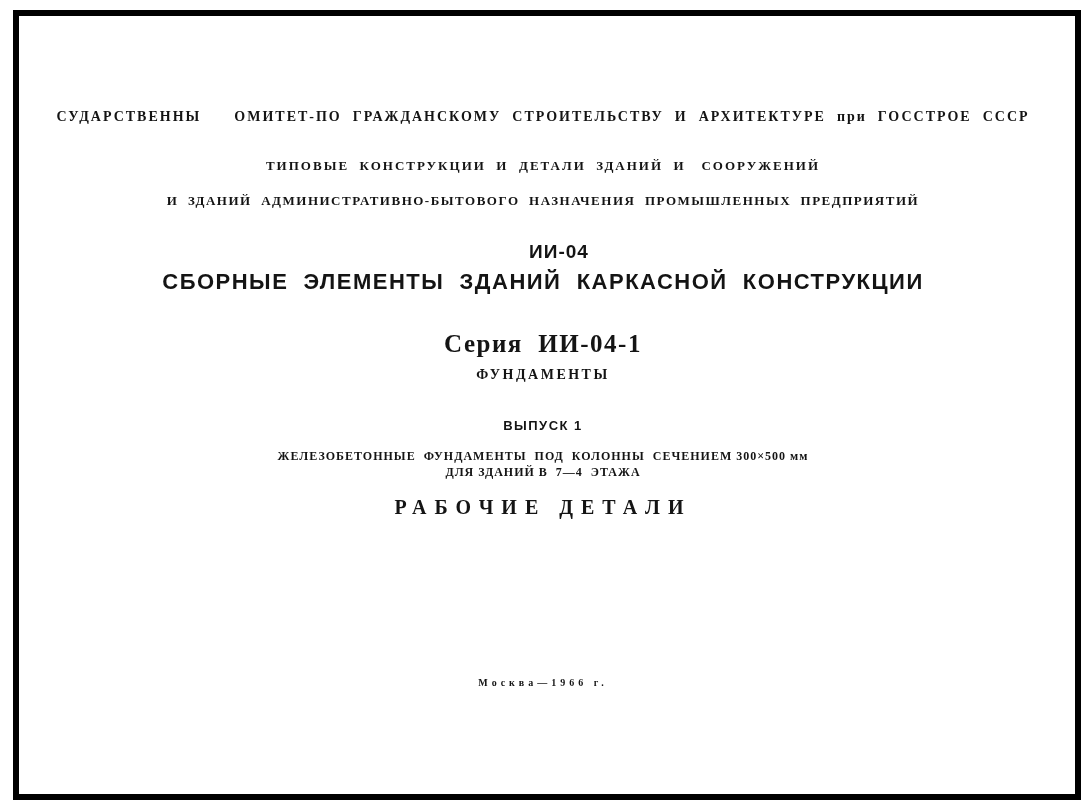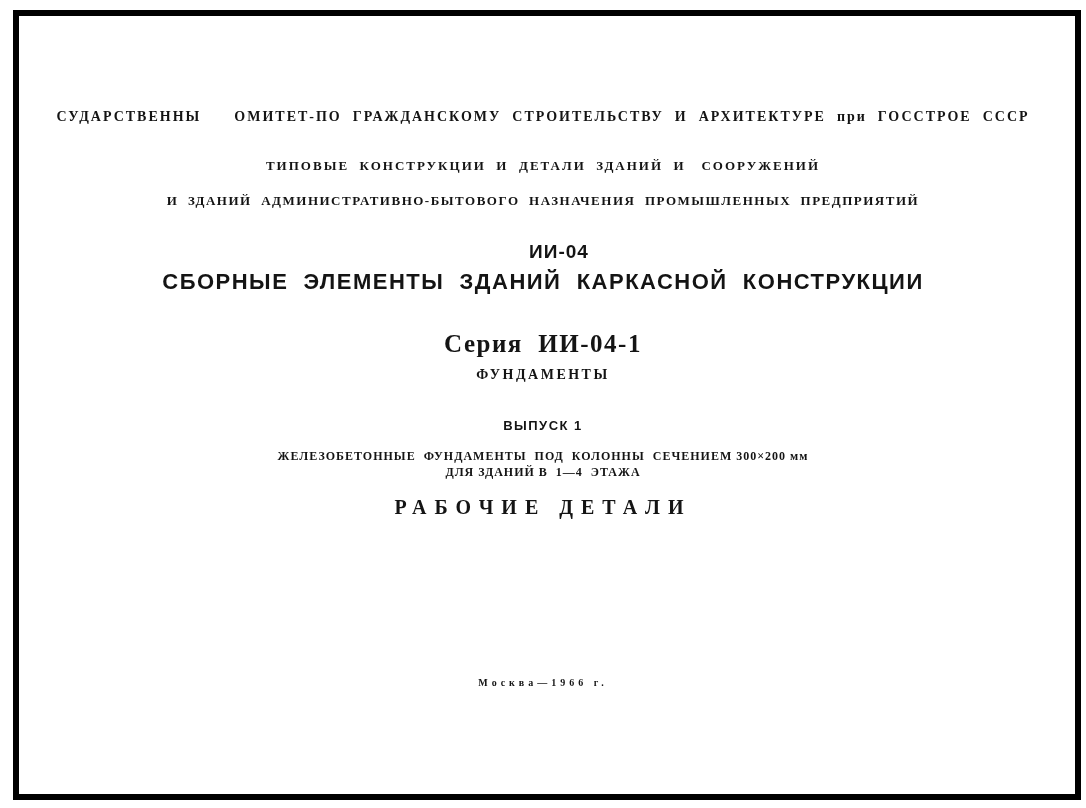--- a/index.html
+++ b/index.html
@@ -135,21 +135,21 @@
   <div class="line doc-code">ИИ-04</div>
 
   <div class="line main-title">СБОРНЫЕ  ЭЛЕМЕНТЫ  ЗДАНИЙ  КАРКАСНОЙ  КОНСТРУКЦИИ</div>
 
   <div class="line series-title">Серия  ИИ-04-1</div>
 
   <div class="line section-title">ФУНДАМЕНТЫ</div>
 
   <div class="line issue-title">ВЫПУСК 1</div>
 
-  <div class="line issue-desc-1">ЖЕЛЕЗОБЕТОННЫЕ  ФУНДАМЕНТЫ  ПОД  КОЛОННЫ  СЕЧЕНИЕМ 300×200 мм</div>
+  <div class="line issue-desc-1">ЖЕЛЕЗОБЕТОННЫЕ  ФУНДАМЕНТЫ  ПОД  КОЛОННЫ  СЕЧЕНИЕМ 300×500 мм</div>
 
-  <div class="line issue-desc-2">ДЛЯ ЗДАНИЙ В  1—4  ЭТАЖА</div>
+  <div class="line issue-desc-2">ДЛЯ ЗДАНИЙ В  7—4  ЭТАЖА</div>
 
   <div class="line doc-type">РАБОЧИЕ ДЕТАЛИ</div>
 
 
   <div class="line place-year">Москва—1966 г.</div>
 </div>
 
 </body></html>

